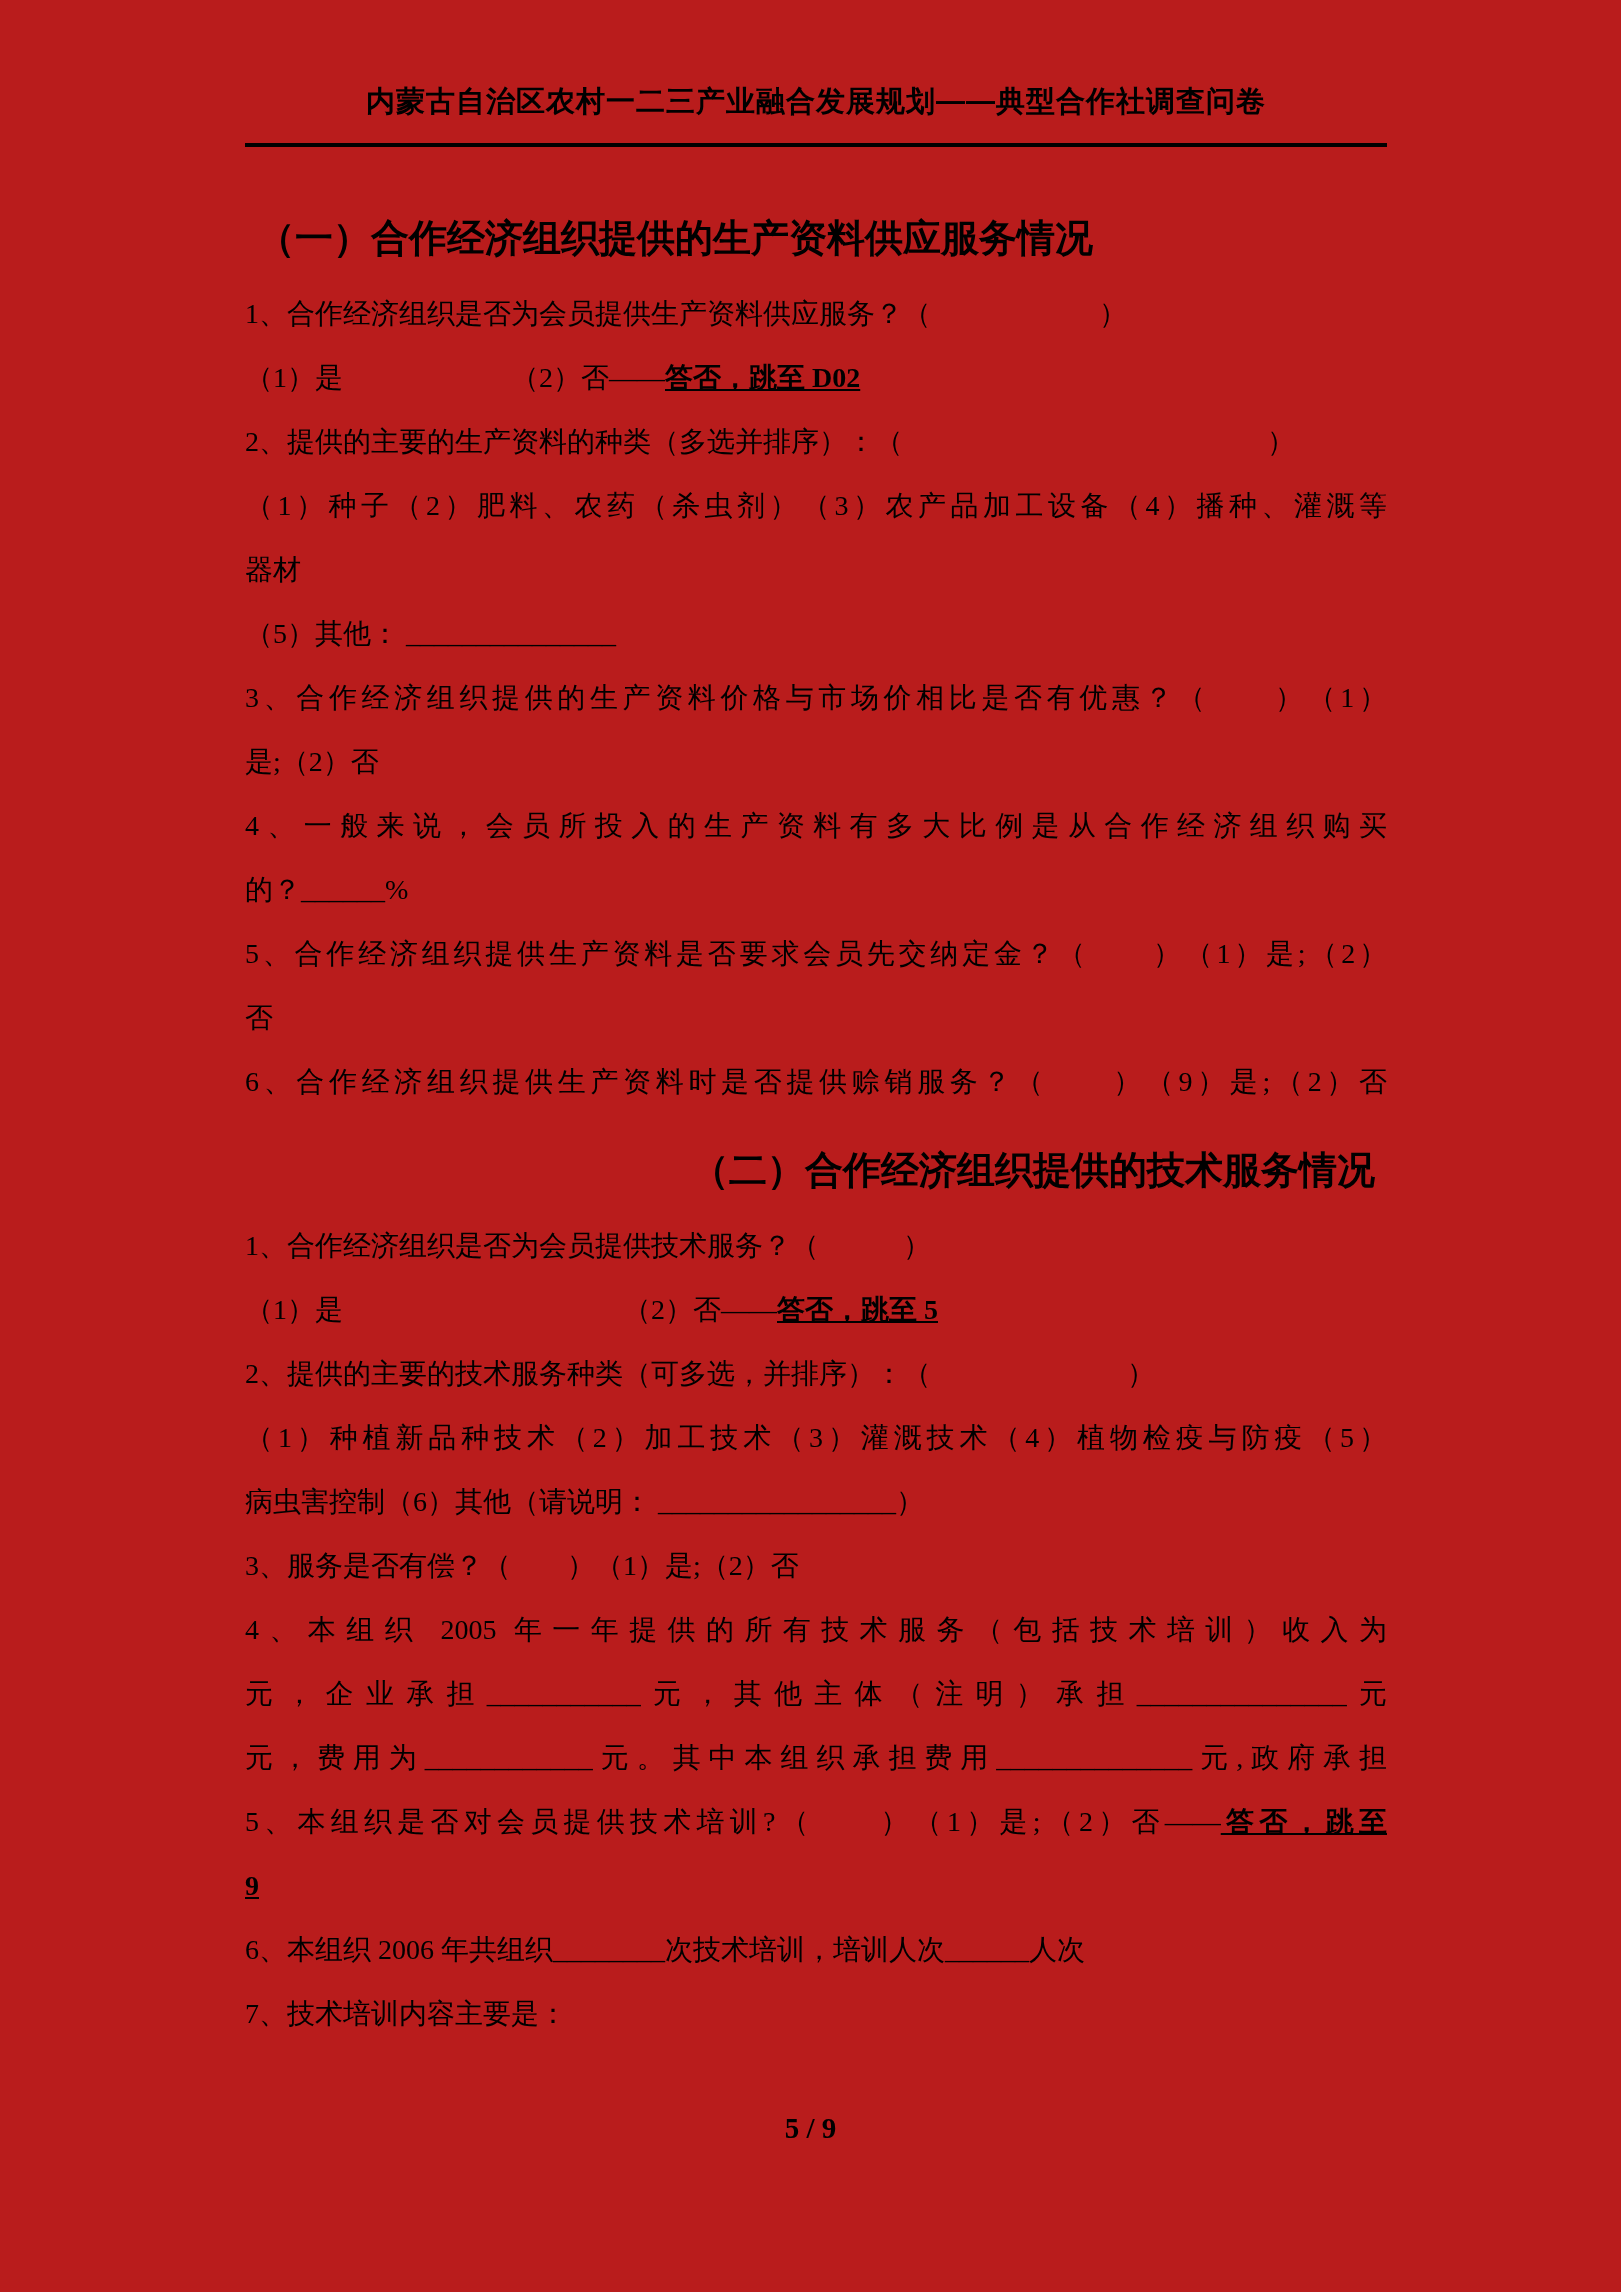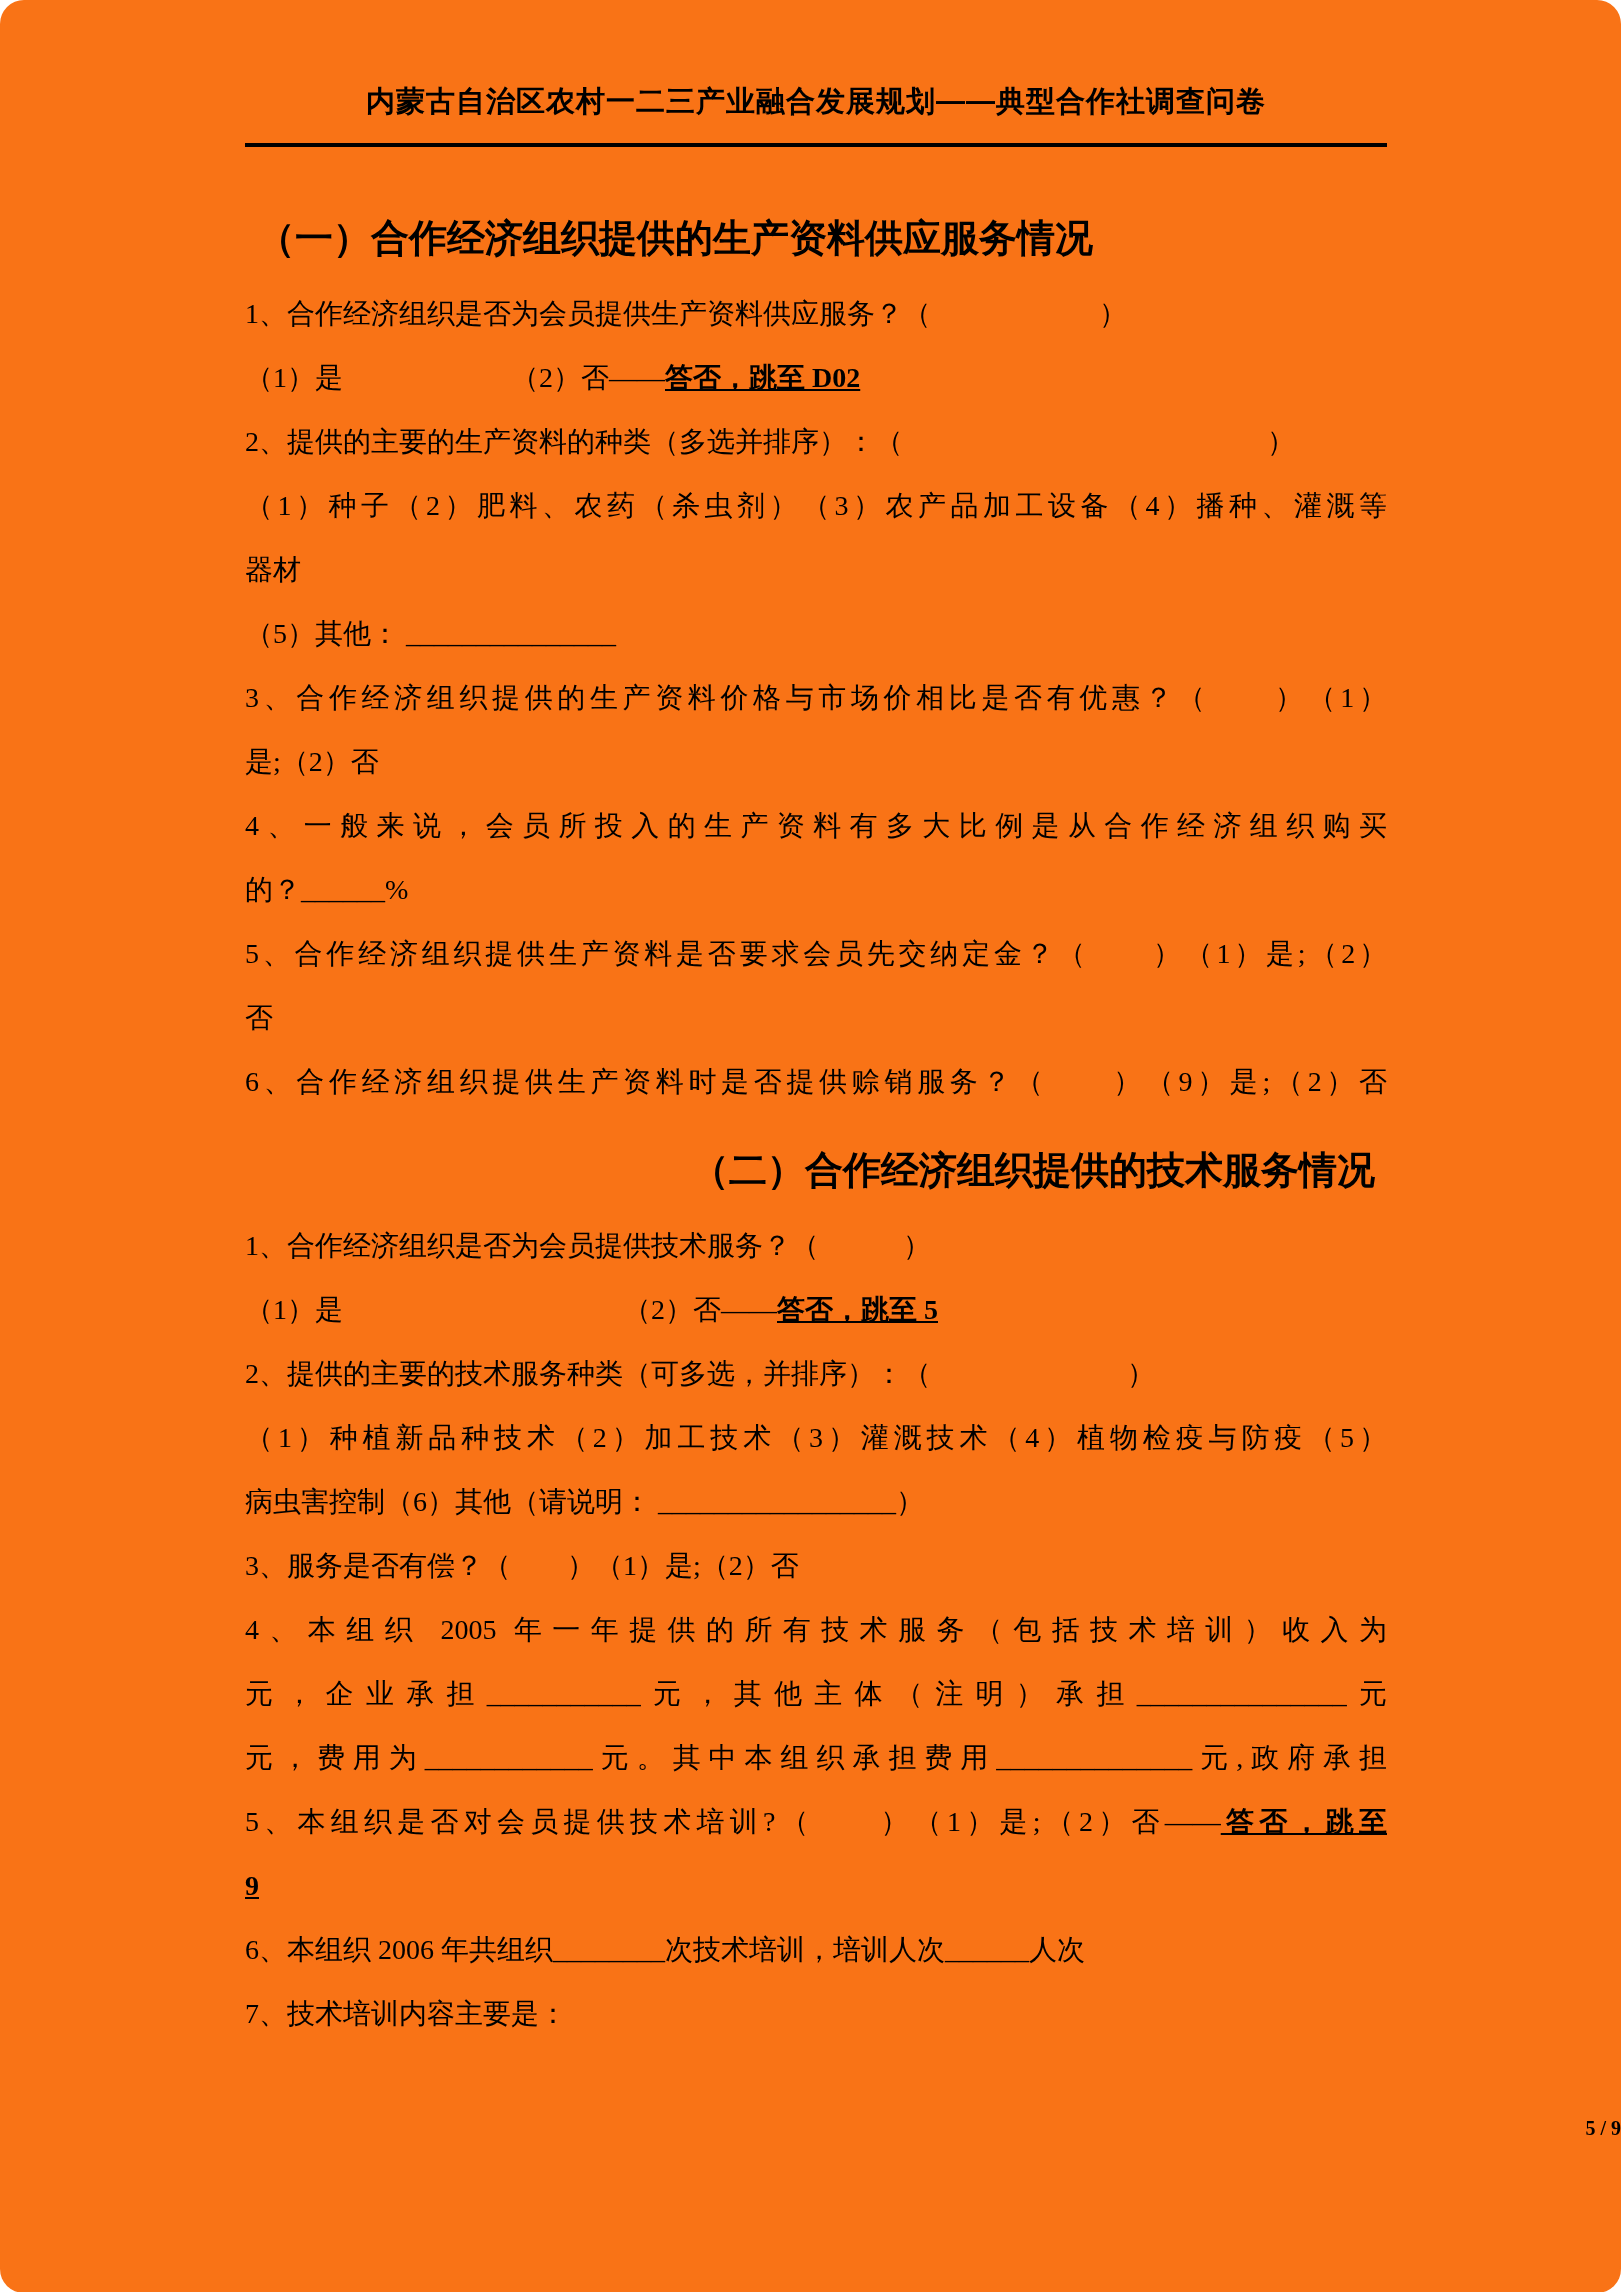--- a/index.html
+++ b/index.html
@@ -1,24 +1,23 @@
 <!DOCTYPE html>
 <html><head>
 <meta charset="utf-8">
 <style>
   html, body { margin: 0; padding: 0; background: #ffffff; }
   .page {
     width: 1621px;
     height: 2293px;
-    background: #f97316;
+    background: #b91c1c;
     color: #000;
     position: relative;
     overflow: hidden;
     font-family: "Liberation Serif", "DejaVu Serif", serif;
-    border-radius: 24px;
   }
   .doc-header {
     margin: 0 234px 0 245px;
     padding-top: 84px;
     padding-bottom: 23.5px;
     border-bottom: 4.9px solid #000;
     text-align: center;
   }
   .doc-title {
     font-family: "Liberation Sans", "DejaVu Sans", sans-serif;
@@ -41,23 +40,23 @@
     font-size: 28px;
     line-height: 64px;
     white-space: pre-wrap;
   }
   .line.j {
     text-align: justify;
     text-align-last: justify;
   }
   .b { font-weight: bold; text-decoration: underline; }
   .doc-footer {
-    text-align: right;
+    text-align: center;
     font-weight: bold;
-    font-size: 20px;
+    font-size: 29px;
     line-height: 39px;
     margin-top: 63px;
   }
 </style>
 </head>
 <body>
 
 <div class="page">
   <div class="doc-header">
     <div class="doc-title">内蒙古自治区农村一二三产业融合发展规划——典型合作社调查问卷</div>

